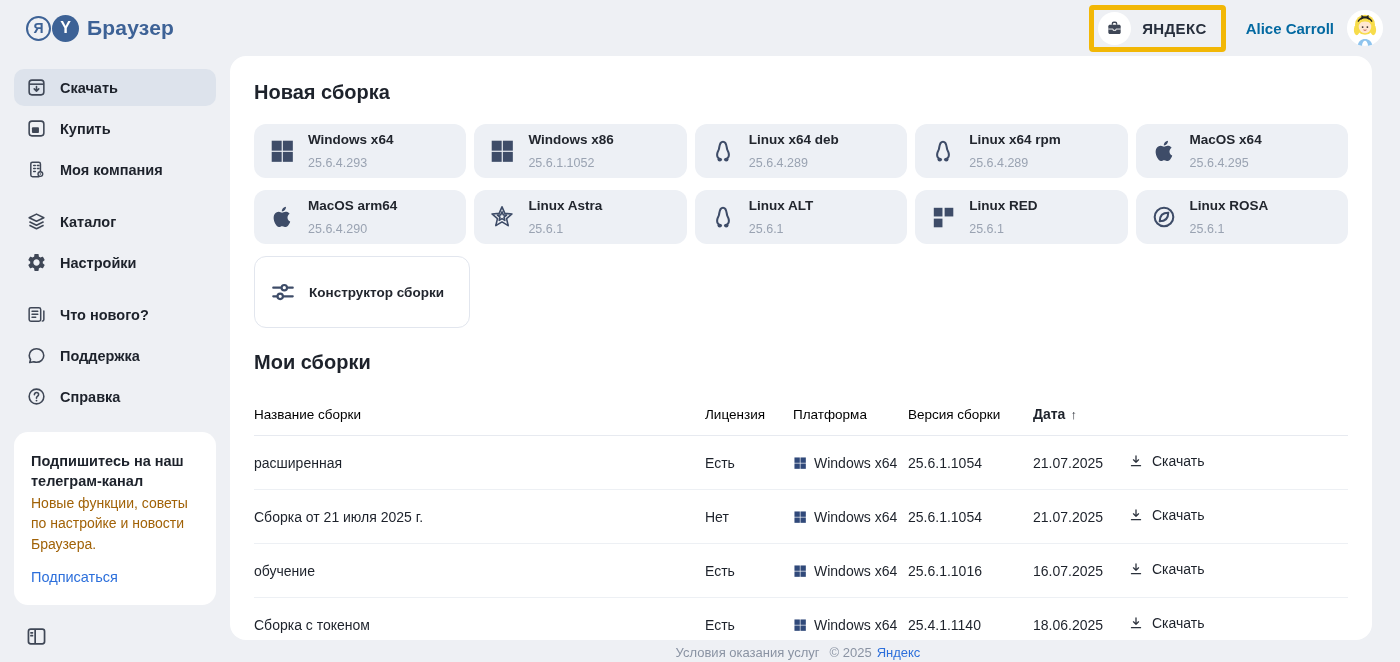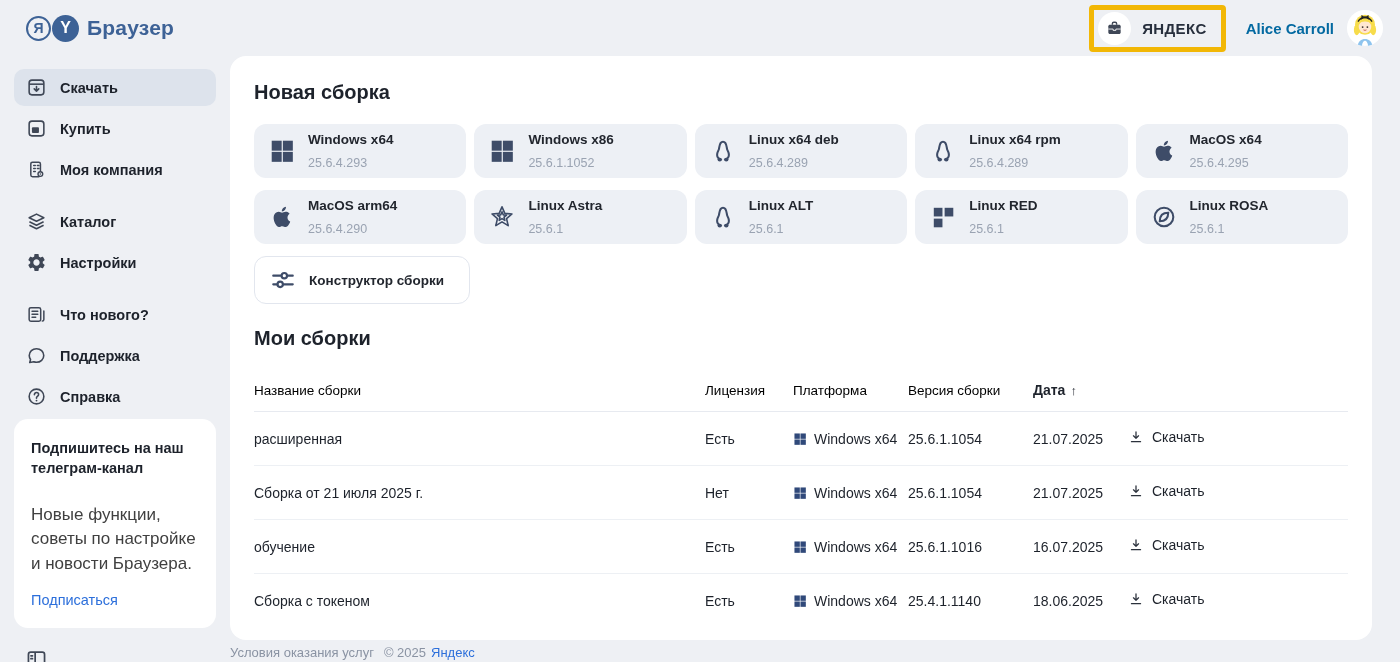--- a/index.html
+++ b/index.html
@@ -34,60 +34,60 @@
   .sidebar{width:230px;flex:0 0 230px;display:flex;flex-direction:column;box-sizing:border-box;padding-top:13px}
   .nav-item{display:flex;align-items:center;gap:13px;height:37px;margin:0 14px 4px;padding:0 12px;border-radius:10px;cursor:pointer;box-sizing:border-box}
   .nav-item.active{background:#dde3ec}
   .nav-item.group-start{margin-top:15px}
   .nav-icon{width:21px;height:21px;color:#3f4756;display:flex;flex:0 0 21px}
   .nav-icon svg{width:21px;height:21px}
   .nav-label{font-size:14.5px;font-weight:bold;color:#1d222b}
 
   .tg-card{background:#fff;border-radius:14px;margin:auto 14px 12px;padding:19px 17px;box-sizing:border-box}
   .tg-title{font-size:14.5px;font-weight:bold;line-height:1.4;color:#1d222b}
-  .tg-body{font-size:17px;line-height:1.45;color:#404040;margin-top:24px}
+  .tg-body{font-size:14px;line-height:1.45;color:#a16207;margin-top:2px}
   .tg-link{display:inline-block;font-size:14.5px;color:#2c6fdb;margin-top:15px;cursor:pointer;text-decoration:none}
   .collapse-row{padding:8px 0 14px 25px}
   .collapse-btn{width:23px;height:23px;color:#3f4756;cursor:pointer}
   .collapse-btn svg{width:23px;height:23px}
 
   
   .content-col{flex:1;display:flex;flex-direction:column;padding-right:28px;min-width:0}
   .card{flex:1;background:#fff;border-radius:16px;padding:24px;box-sizing:border-box;overflow:hidden}
   .section-title{font-size:20px;font-weight:bold;color:#1d222b;margin:0 0 20px;line-height:1.2}
 
   .tiles{display:grid;grid-template-columns:repeat(5,1fr);gap:12px 8px;margin-bottom:12px}
   .tile{display:flex;align-items:center;gap:13px;height:54px;background:#edf0f5;border-radius:12px;padding:0 15px;cursor:pointer;box-sizing:border-box}
   .tile-icon{width:26px;height:26px;color:#3e4c68;flex:0 0 26px;display:flex}
   .tile-icon svg{width:26px;height:26px}
   .tile-text{display:flex;flex-direction:column;min-width:0}
   .tile-name{font-size:13.5px;font-weight:bold;color:#22262e;white-space:nowrap}
   .tile-ver{font-size:12.5px;color:#9aa3b2;margin-top:9px;white-space:nowrap}
 
-  .constructor{display:flex;align-items:center;gap:13px;width:216px;height:48px;background:#fff;border:1px solid #e2e6ee;border-radius:12px;padding:0 15px;cursor:pointer;font-family:inherit;box-sizing:border-box}
+  .constructor{display:flex;align-items:center;gap:13px;width:216px;height:72px;background:#fff;border:1px solid #e2e6ee;border-radius:12px;padding:0 15px;cursor:pointer;font-family:inherit;box-sizing:border-box}
   .cons-label{font-size:13.5px;font-weight:bold;color:#22262e;white-space:nowrap}
 
   .my-builds-title{margin-top:22px}
 
   .thead,.tr{display:grid;grid-template-columns:451px 88px 115px 125px 95px 1fr;align-items:center}
   .thead{padding:12px 0 13px;border-bottom:1px solid #e7eaf0}
   .th{font-size:13.5px;color:#000000}
   .th-sorted{font-size:14px;color:#1d222b;font-weight:bold;cursor:pointer;display:flex;align-items:center;gap:5px}
   .sort-arrow{font-size:13px;font-weight:bold;color:#1d222b}
   .tr{height:53px;border-bottom:1px solid #edf0f4}
   .tr:last-child{border-bottom:none}
   .td{font-size:14px;color:#1d222b}
   .td-platform{display:flex;align-items:center;gap:7px}
   .picon{width:14px;height:14px;color:#30497a;display:flex;flex:0 0 14px}
   .picon svg{width:14px;height:14px}
   .dl{display:inline-flex;align-items:center;gap:8px;cursor:pointer;text-decoration:none;color:#1d222b;font-size:14px}
   .dlicon{width:16px;height:16px;color:#2b313c;display:flex}
   .dlicon svg{width:16px;height:16px}
 
-  .footer{height:17px;flex:0 0 17px;overflow:hidden;text-align:left;padding:5px 6px 0 0;box-sizing:content-box;font-size:13px;color:#8a93a3;white-space:nowrap}
+  .footer{height:17px;flex:0 0 17px;overflow:hidden;text-align:center;padding:5px 6px 0 0;box-sizing:content-box;font-size:13px;color:#8a93a3;white-space:nowrap}
   .footer a{text-decoration:none;cursor:pointer}
   .footer .grey{color:#8a93a3;margin-right:10px}
   .footer .blue{color:#2c6fdb;margin-left:5px}
 </style>
 </head>
 <body>
 
 <div class="app">
 
   <header class="topbar">

